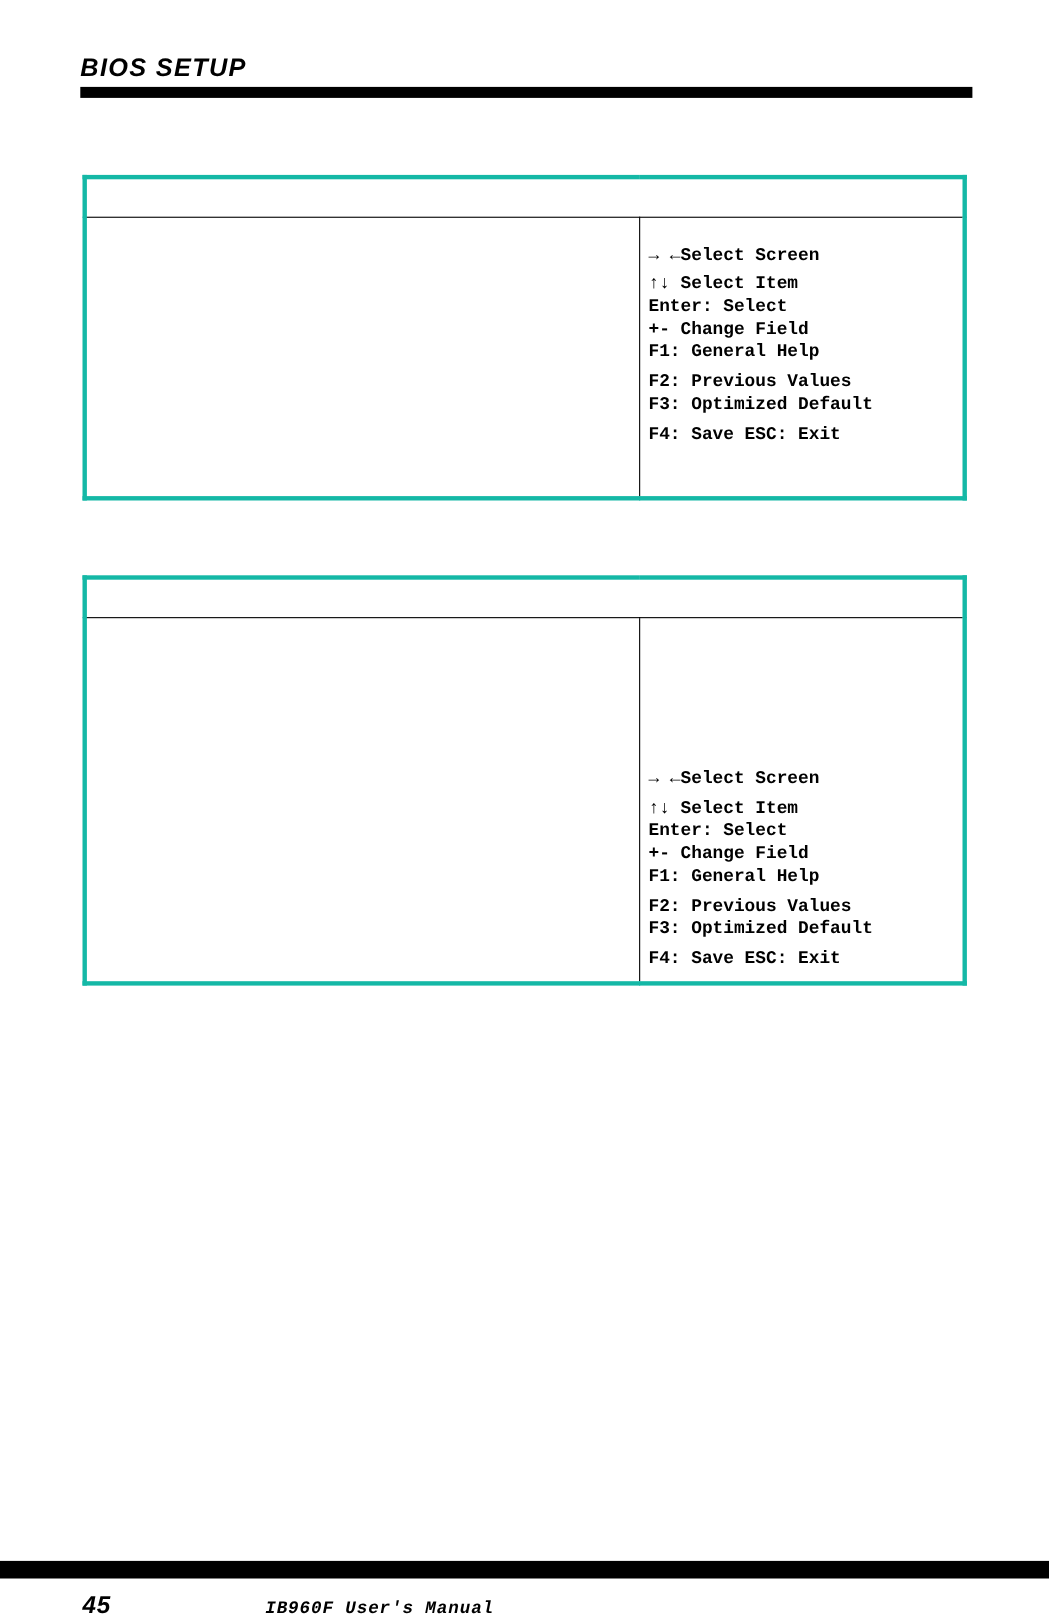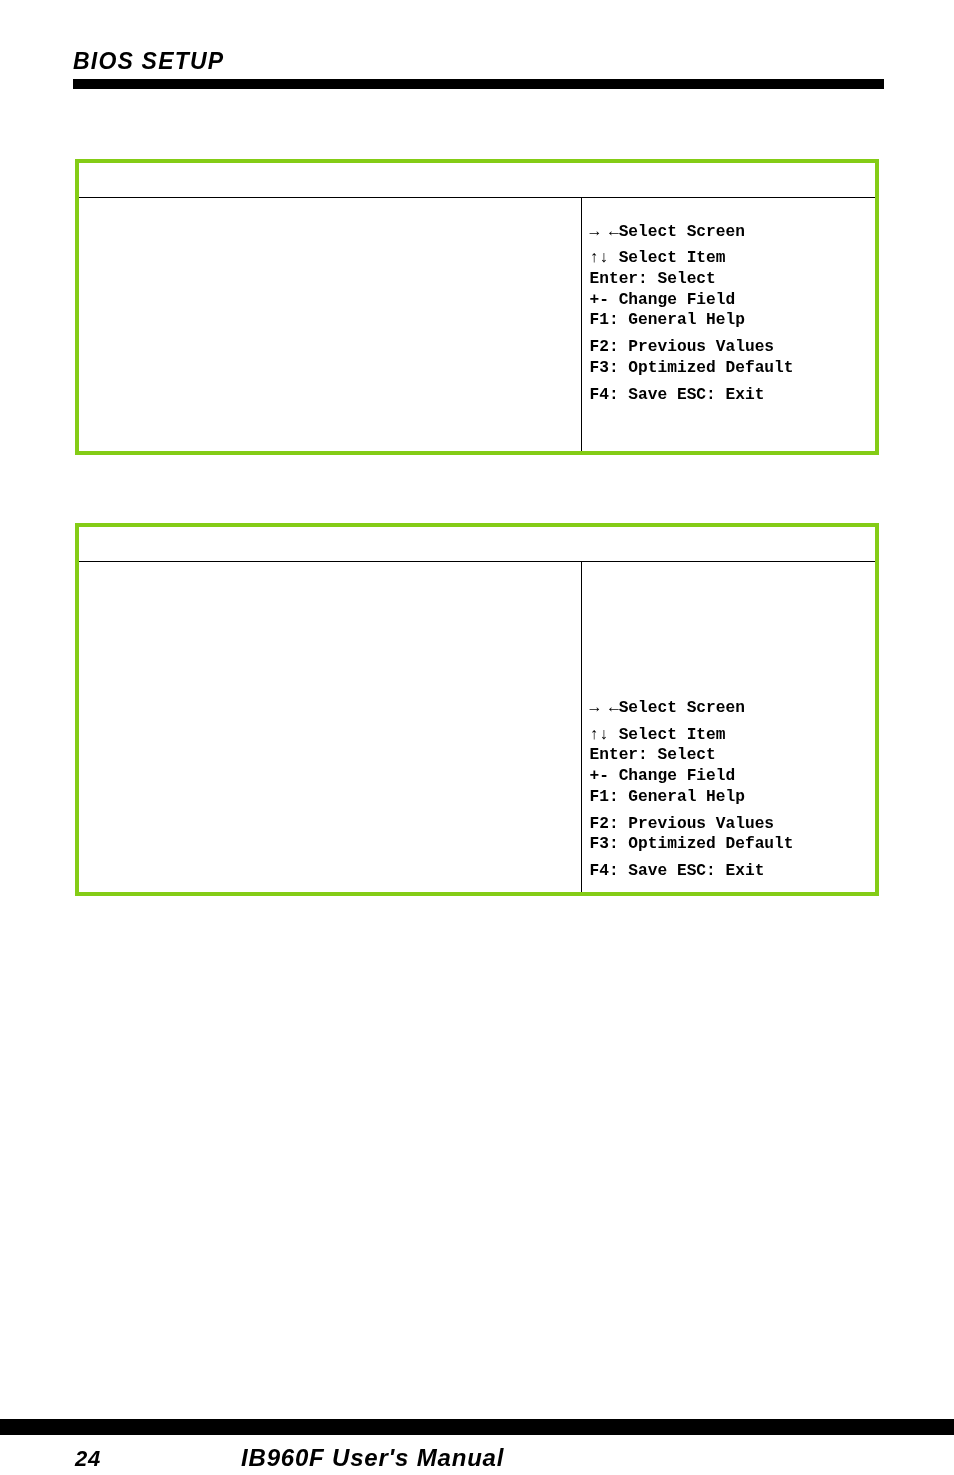--- a/index.html
+++ b/index.html
@@ -23,21 +23,21 @@
     .header-bar {
       height: 10px;
       background: #000;
       width: 100%;
     }
     .tables-area {
       padding: 70px 75px 0 75px;
     }
     .bios-table {
       width: 100%;
-      border: 4px solid #84cc16;
+      border: 4px solid #14b8a6;
       border-collapse: collapse;
       font-family: "Courier New", Courier, monospace;
       font-size: 16.2px;
       font-weight: bold;
       line-height: 1.28;
       margin-bottom: 68px;
     }
     .bios-table tr td {
       border: 1px solid #000;
     }
@@ -79,25 +79,26 @@
     }
     .page-num {
       font-size: 22px;
       font-weight: 900;
       font-style: italic;
       letter-spacing: 0.8px;
       color: #000;
       margin-right: 140px;
     }
     .manual-name {
-      font-size: 24px;
+      font-size: 16px;
       font-weight: 900;
       font-style: italic;
       letter-spacing: 0.8px;
       color: #000;
+      font-family: Liberation Mono, monospace;
     }
   </style>
 </head>
 <body>
 
 <div class="header-section">
   <div class="header-title">BIOS SETUP</div>
   <div class="header-bar"></div>
 </div>
 
@@ -155,15 +156,15 @@
         </div>
       </td>
     </tr>
   </tbody>
     </table>
 
 </div>
 
 <div class="footer-bar"></div>
 <div class="footer-text">
-  <span class="page-num">24</span>
+  <span class="page-num">45</span>
   <span class="manual-name">IB960F User's Manual</span>
 </div>
 
 </body></html>

